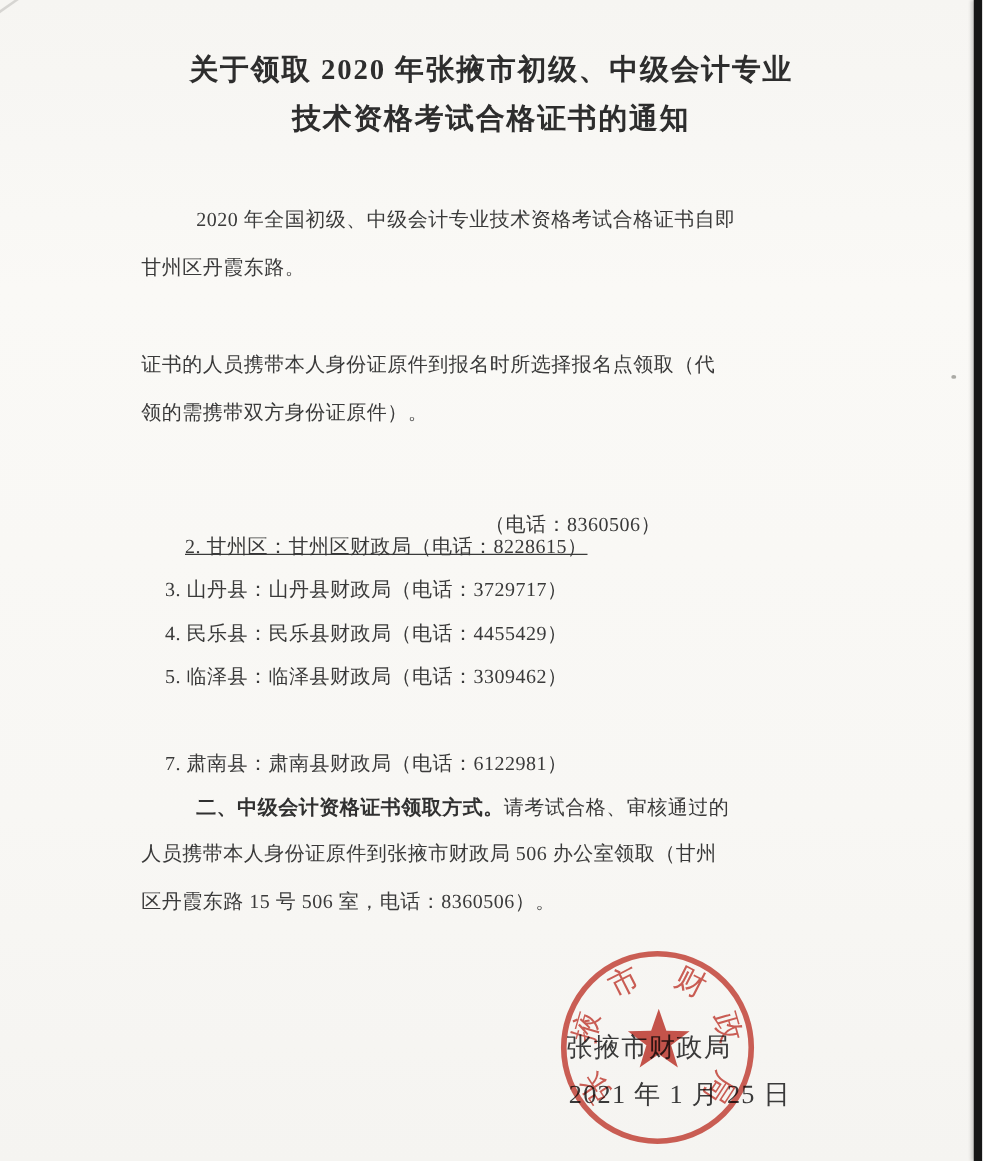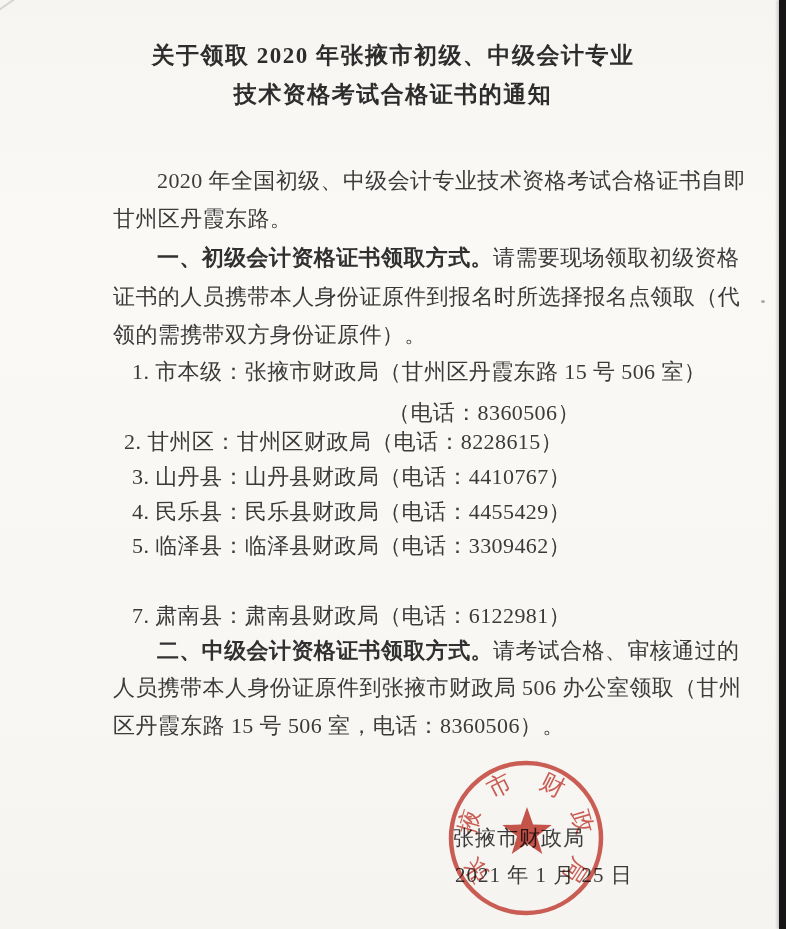--- a/index.html
+++ b/index.html
@@ -24,21 +24,21 @@
     position:absolute;left:761px;top:300px;width:4px;height:3px;
     background:#8f8f8a;border-radius:50%;opacity:.75;
   }
   .title{
     position:absolute;left:0;width:786px;text-align:center;
     font-size:23px;font-weight:bold;letter-spacing:1.5px;color:#2d2d2d;
     white-space:nowrap;
   }
   .ln{
     position:absolute;
-    font-size:22px;color:#3a3a3a;letter-spacing:.4px;white-space:nowrap;
+    font-size:16px;color:#3a3a3a;letter-spacing:.4px;white-space:nowrap;
   }
   .bold{font-weight:bold;color:#303030;}
   .sig{
     position:absolute;font-size:21px;color:#3a3a3a;letter-spacing:1px;white-space:nowrap;
   }
   .seal-svg{
     position:absolute;left:436px;top:748px;
     mix-blend-mode:multiply;
   }
 </style>
@@ -49,28 +49,26 @@
 
   <div class="corner-mark"></div>
   <div class="speck"></div>
 
   <div class="title" style="top:40px;">关于领取 2020 年张掖市初级、中级会计专业</div>
   <div class="title" style="top:79px;">技术资格考试合格证书的通知</div>
 
   <div class="ln" style="left:157px;top:166px;">2020 年全国初级、中级会计专业技术资格考试合格证书自即</div>
   <div class="ln" style="left:113px;top:204px;">甘州区丹霞东路。</div>
 
-  <div class="ln" style="left:157px;top:243px;"><span class="bold">一、初级会计资格证书领取方式。</span><span>请需要现场领取初级资格</span></div>
   <div class="ln" style="left:113px;top:320px;">领的需携带双方身份证原件）。</div>
   <div class="ln" style="left:113px;top:282px;">证书的人员携带本人身份证原件到报名时所选择报名点领取（代</div>
 
-  <div class="ln" style="left:132px;top:357px;">1. 市本级：张掖市财政局（甘州区丹霞东路 15 号 506 室）</div>
-  <div class="ln" style="left:388px;top:398px;">（电话：8360506）</div>
-  <div class="ln" style="left:124px;top:427px;">2. 甘州区：甘州区财政局（电话：8228615）</div>
-  <div class="ln" style="left:132px;top:462px;">3. 山丹县：山丹县财政局（电话：4410767）</div>
+  <div class="ln" style="left:388px;top:410px;">（电话：8360506）</div>
+  <div class="ln" style="left:148px;top:427px;text-decoration:underline;">2. 甘州区：甘州区财政局（电话：8228615）</div>
+  <div class="ln" style="left:132px;top:462px;">3. 山丹县：山丹县财政局（电话：3729717）</div>
   <div class="ln" style="left:132px;top:497px;">4. 民乐县：民乐县财政局（电话：4455429）</div>
   <div class="ln" style="left:132px;top:531px;">5. 临泽县：临泽县财政局（电话：3309462）</div>
   <div class="ln" style="left:132px;top:601px;text-align:right;">7. 肃南县：肃南县财政局（电话：6122981）</div>
 
   <div class="ln" style="left:157px;top:636px;"><span class="bold">二、中级会计资格证书领取方式。</span><span>请考试合格、审核通过的</span></div>
   <div class="ln" style="left:113px;top:673px;">人员携带本人身份证原件到张掖市财政局 506 办公室领取（甘州</div>
   <div class="ln" style="left:113px;top:711px;">区丹霞东路 15 号 506 室，电话：8360506）。</div>
 
   <div class="sig" style="left:453px;top:824px;">张掖市财政局</div>
   <div class="sig" style="left:455px;top:861px;">2021 年 1 月 25 日</div>

